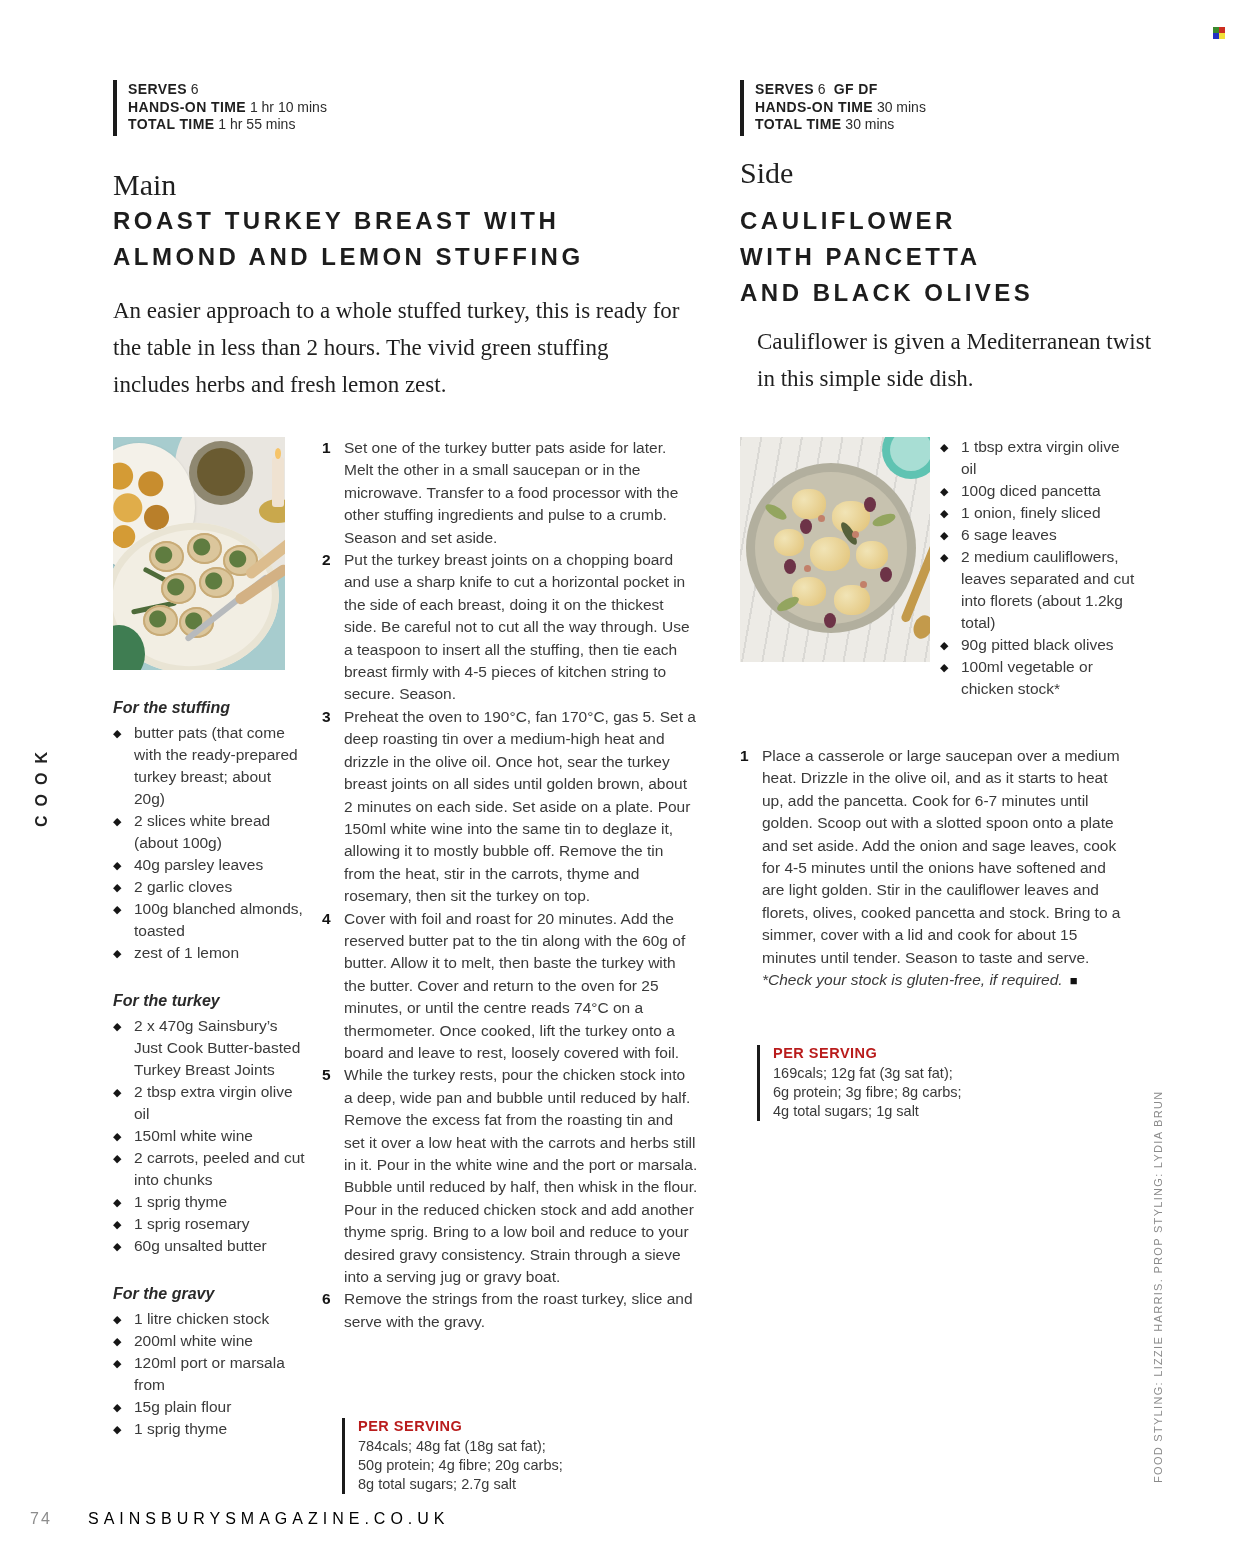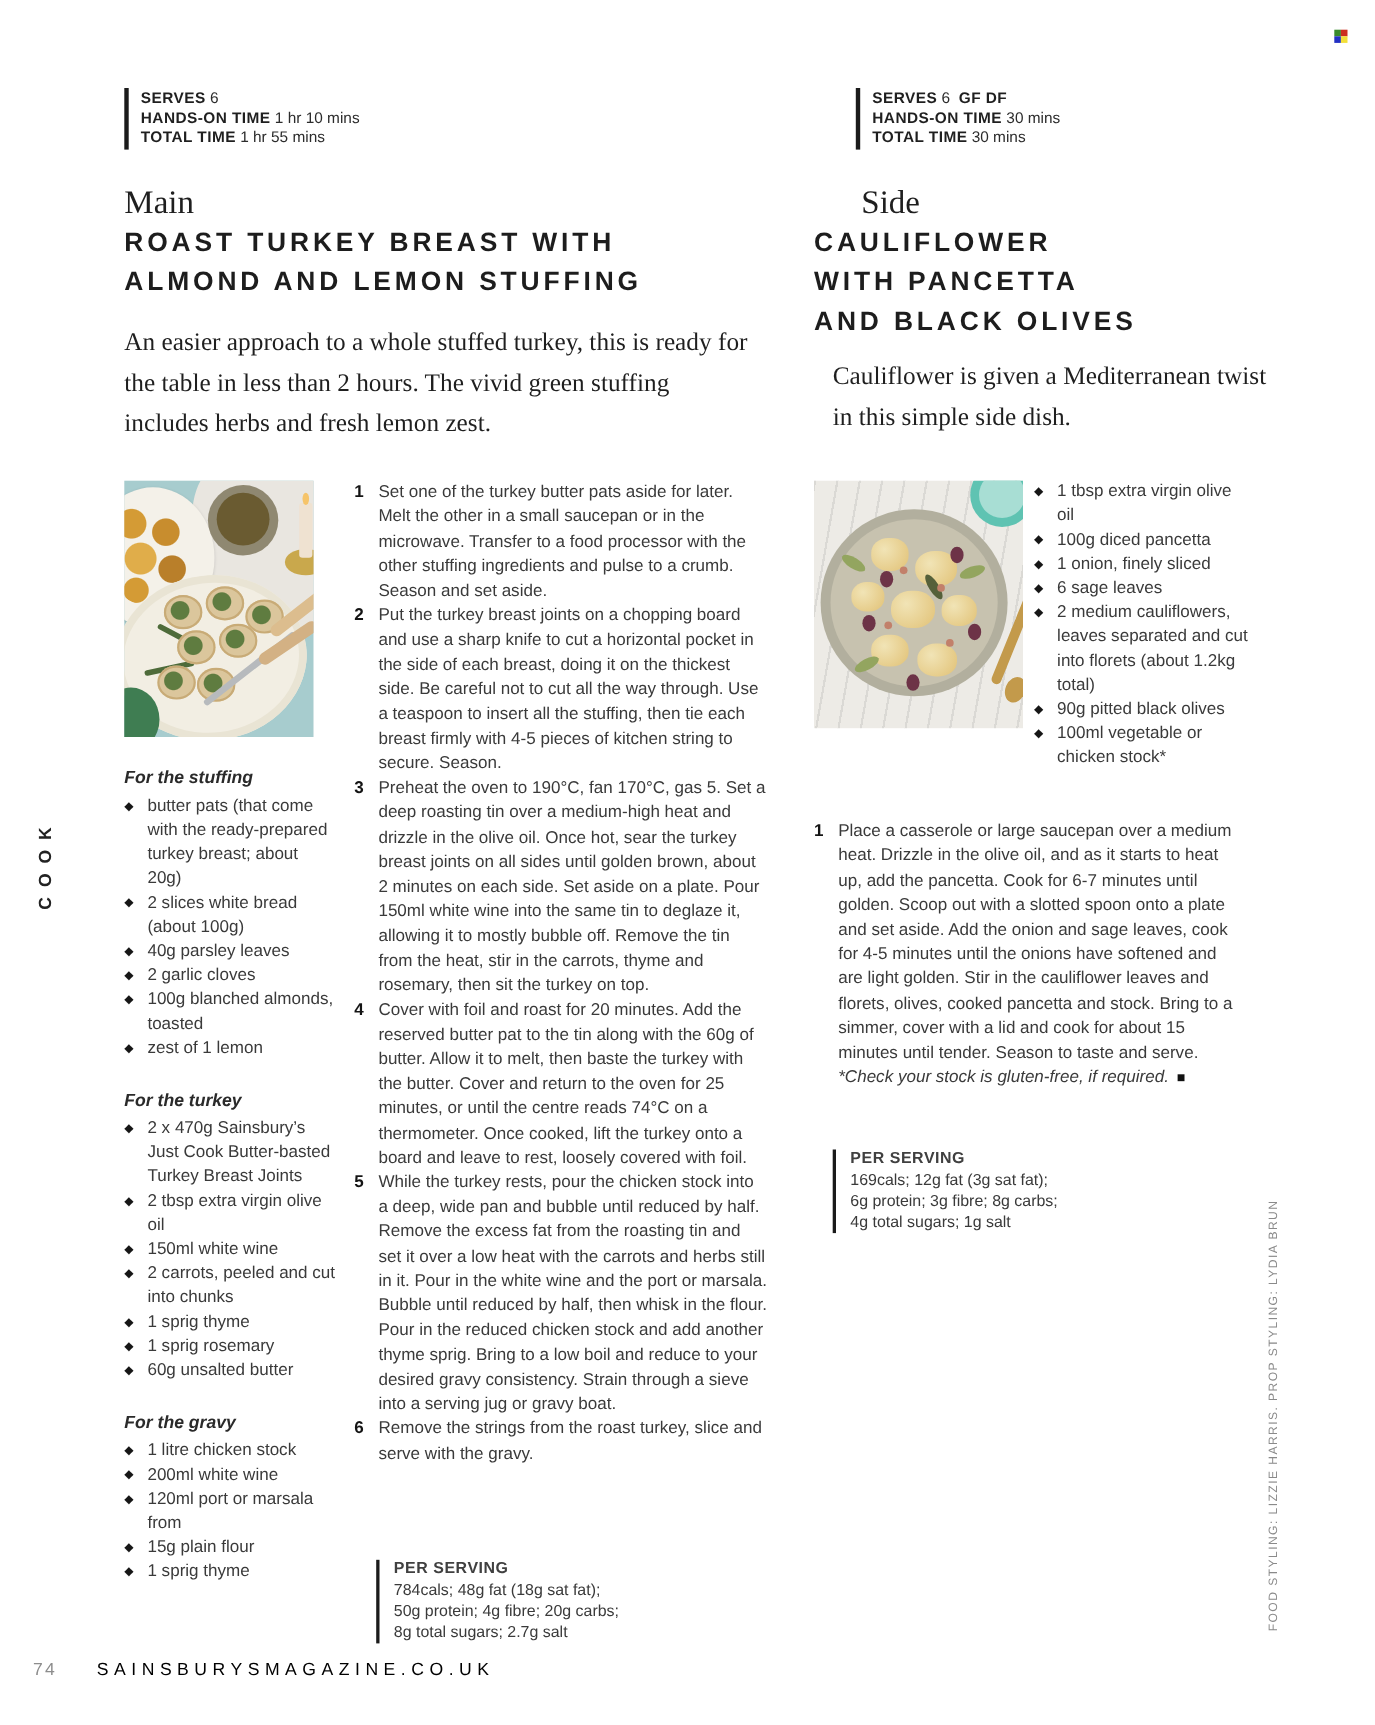--- a/index.html
+++ b/index.html
@@ -35,21 +35,21 @@
   
   .steps{position:absolute;font-size:15.5px;line-height:22.4px;color:#3a3a3a;}
   .step{position:relative;padding-left:22px;}
   .step .num{position:absolute;left:0;top:0;font-weight:700;color:#141414;}
   .note-line{padding-left:22px;font-style:italic;}
   .endmark{font-style:normal;color:#111;font-size:13px;margin-left:7px;}
 
   
   .per-serving{position:absolute;display:flex;}
   .ps-bar{width:3px;background:#1b1b1b;margin-right:13px;}
-  .ps-label{font-weight:700;font-size:14.5px;letter-spacing:.5px;color:#404040;margin-bottom:3px;}
+  .ps-label{font-weight:700;font-size:14.5px;letter-spacing:.5px;color:#b91c1c;margin-bottom:3px;}
   .ps-line{font-size:14.5px;line-height:19px;color:#3a3a3a;}
 
   
   .vert{position:absolute;white-space:nowrap;transform:rotate(-90deg);transform-origin:left top;}
   .cook-vert{left:33px;top:827px;font-weight:700;font-size:16px;letter-spacing:9px;color:#222;}
   .credit-vert{left:1152px;top:1483px;font-size:11px;letter-spacing:1.3px;color:#8a8a8a;}
 
   
   .page-num{position:absolute;left:30px;top:1510px;font-size:16px;letter-spacing:2px;color:#8d8d8d;}
   .site{position:absolute;left:88px;top:1510px;font-size:16px;letter-spacing:5px;color:#000000;}
@@ -202,30 +202,30 @@
   <div class="per-serving" style="left:342px;top:1418px;">
     <div class="ps-bar"></div>
     <div>
       <div class="ps-label">PER SERVING</div>
       <div class="ps-line">784cals; 48g fat (18g sat fat);</div>
       <div class="ps-line">50g protein; 4g fibre; 20g carbs;</div>
       <div class="ps-line">8g total sugars; 2.7g salt</div>
     </div>
   </div>
 
-  <div class="meta-block" style="left:740px;top:80px;height:56px;margin-left:38px;">
+  <div class="meta-block" style="left:740px;top:80px;height:56px;">
     <div class="meta-bar"></div>
     <div class="meta-lines">
       <div><span class="b">SERVES</span> <span>6</span><span class="b flags">GF DF</span></div>
       <div><span class="b">HANDS-ON TIME</span> <span>30 mins</span></div>
       <div><span class="b">TOTAL TIME</span> <span>30 mins</span></div>
     </div>
   </div>
 
-  <div class="kicker" style="left:740px;top:168px;margin-left:43px;">Side</div>
+  <div class="kicker" style="left:740px;top:156px;">Side</div>
   <div class="title" style="left:740px;top:203px;">
     <div>CAULIFLOWER</div>
     <div>WITH PANCETTA</div>
     <div>AND BLACK OLIVES</div>
   </div>
   <div class="intro" style="left:757px;top:323px;width:400px;">Cauliflower is given a Mediterranean twist in this simple side dish.</div>
 
   <div class="photo photo-side">
     <div class="ps-bowl"></div>
     <div class="ps-bowl-inner"></div>

